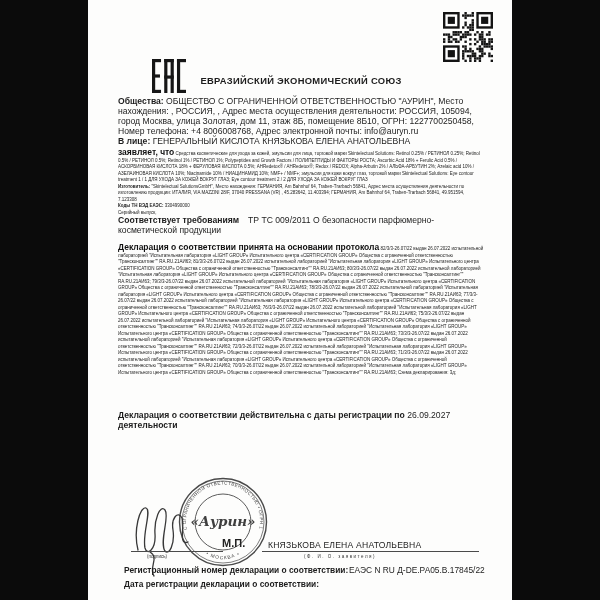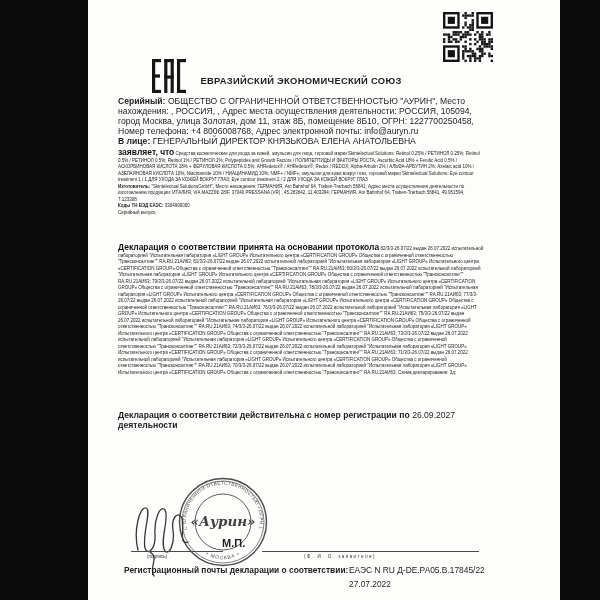--- a/index.html
+++ b/index.html
@@ -1,18 +1,18 @@
 <!DOCTYPE html>
 <html><head>
 <meta charset="utf-8">
 <style>
   html,body{margin:0;padding:0;}
   body{width:600px;height:600px;background:#0b0b0b;position:relative;overflow:hidden;
        font-family:"Liberation Sans",sans-serif;-webkit-font-smoothing:antialiased;}
-  .page{position:absolute;left:88px;top:0;width:424px;height:600px;background:#fdfdfc;color:#1d1d1d;padding-left:48px;}
+  .page{position:absolute;left:88px;top:0;width:424px;height:600px;background:#fdfdfc;color:#1d1d1d;}
   .abs{position:absolute;margin:0;}
   .para{left:30px;width:367px;font-size:8.6px;line-height:9.9px;color:#1d1d1d;}
   .b{font-weight:bold;}
   .titles{left:30px;top:73px;width:366px;text-align:center;font-weight:bold;
           font-size:9.4px;line-height:15px;letter-spacing:.3px;}
   .tinywrap{overflow:visible;}
   .tiny{width:732px;font-size:9px;line-height:13px;color:#222;
         transform:scale(.5);transform-origin:0 0;}
   .tiny b{font-weight:bold;}
   .tlabel{font-size:17px;line-height:13px;font-weight:bold;color:#111;}
@@ -185,47 +185,48 @@
           <rect x="47" y="0" width="17" height="6"></rect>
         <rect x="47" y="58" width="17" height="6"></rect>
       </g>
     </svg>
   </div>
 
   <div class="abs titles">
     <div>ЕВРАЗИЙСКИЙ ЭКОНОМИЧЕСКИЙ СОЮЗ</div>
   </div>
 
-  <p class="abs para" style="top:97px;"><b>Серийный:</b> <span>ОБЩЕСТВО С ОГРАНИЧЕННОЙ ОТВЕТСТВЕННОСТЬЮ "АУРИН", Место нахождения: , РОССИЯ, , Адрес места осуществления деятельности: РОССИЯ, 105094, город Москва, улица Золотая, дом 11, этаж 8Б, помещение 8Б10, ОГРН: 1227700250458, Номер телефона: +4 8006008768, Адрес электронной почты: info@auryn.ru</span></p>
-
-  <p class="abs para" style="top:136.5px;"><b>В лице:</b> <span>ГЕНЕРАЛЬНЫЙ ДИРЕКТОР КНЯЗЬКОВА ЕЛЕНА АНАТОЛЬЕВНА</span></p>
+  <p class="abs para" style="top:97px;"><b>Общества:</b> <span>ОБЩЕСТВО С ОГРАНИЧЕННОЙ ОТВЕТСТВЕННОСТЬЮ "АУРИН", Место нахождения: , РОССИЯ, , Адрес места осуществления деятельности: РОССИЯ, 105094, город Москва, улица Золотая, дом 11, этаж 8Б, помещение 8Б10, ОГРН: 1227700250458, Номер телефона: +4 8006008768, Адрес электронной почты: info@auryn.ru</span></p>
+
+  <p class="abs para" style="top:136.5px;"><b>В лице:</b> <span>ГЕНЕРАЛЬНЫЙ КИСЛОТА КНЯЗЬКОВА ЕЛЕНА АНАТОЛЬЕВНА</span></p>
 
   <div class="abs tinywrap" style="left:30px;top:149px;width:367px;height:70px;">
     <div class="tiny">
       <span class="tlabel">заявляет, что</span>
       <span>Средства косметические для ухода за кожей, эмульсии для лица, торговой марки Skintelectual Solutions: Retinol 0.25% / РЕТИНОЛ 0.25%; Retinol 0.5% / РЕТИНОЛ 0.5%; Retinol 1% / РЕТИНОЛ 1%; Polypeptides and Growth Factors / ПОЛИПЕПТИДЫ И ФАКТОРЫ РОСТА; Ascorbic Acid 18% + Ferulic Acid 0.5% / АСКОРБИНОВАЯ КИСЛОТА 18% + ФЕРУЛОВАЯ КИСЛОТА 0.5%; AHRedetox® / AHRedetox®; Redox / REDOX; Alpha-Arbutin 2% / АЛЬФА-АРБУТИН 2%; Azelaic acid 10% / АЗЕЛАИНОВАЯ КИСЛОТА 10%; Niacinamide 10% / НИАЦИНАМИД 10%; NMF+ / NMF+; эмульсии для кожи вокруг глаз, торговой марки Skintelectual Solutions: Eye contour treatment 1 / 1 ДЛЯ УХОДА ЗА КОЖЕЙ ВОКРУГ ГЛАЗ; Eye contour treatment 2 / 2 ДЛЯ УХОДА ЗА КОЖЕЙ ВОКРУГ ГЛАЗ</span><br>
       <b>Изготовитель:</b>
       <span>"Skintelectual SolutionsGmbH", Место нахождения: ГЕРМАНИЯ, Am Bahnhof 64, Traben-Trarbach 56841, Адрес места осуществления деятельности по изготовлению продукции: ИТАЛИЯ, VIA MAZZINI 28/F, 37040 PRESSANA (VR) , 45.283642, 11.403394; ГЕРМАНИЯ, Am Bahnhof 64, Traben-Trarbach 56841, 49.951594, 7.123308</span><br>
       <b>Коды ТН ВЭД ЕАЭС:</b>
       <span>3304990000</span><br>
       <span>Серийный выпуск,</span>
     </div>
   </div>
 
+  <p class="abs para" style="top:216px;"><b>Соответствует требованиям</b><span class="gap">ТР ТС 009/2011 О безопасности парфюмерно-косметической продукции</span></p>
 
   <div class="abs tinywrap" style="left:30px;top:244px;width:367px;height:142px;">
     <div class="tiny">
       <span class="tlabel">Декларация о соответствии принята на основании протокола</span>
       <span id="protocols">82/3/3-26.07/22 выдан 26.07.2022 испытательной лабораторией "Испытательная лаборатория «LIGHT GROUP» Испытательного центра «CERTIFICATION GROUP» Общества с ограниченной ответственностью "Трансконсалтинг"" RA.RU.21АИ63; 81/3/3-26.07/22 выдан 26.07.2022 испытательной лабораторией "Испытательная лаборатория «LIGHT GROUP» Испытательного центра «CERTIFICATION GROUP» Общества с ограниченной ответственностью "Трансконсалтинг"" RA.RU.21АИ63; 80/3/3-26.07/22 выдан 26.07.2022 испытательной лабораторией "Испытательная лаборатория «LIGHT GROUP» Испытательного центра «CERTIFICATION GROUP» Общества с ограниченной ответственностью "Трансконсалтинг"" RA.RU.21АИ63; 79/3/3-26.07/22 выдан 26.07.2022 испытательной лабораторией "Испытательная лаборатория «LIGHT GROUP» Испытательного центра «CERTIFICATION GROUP» Общества с ограниченной ответственностью "Трансконсалтинг"" RA.RU.21АИ63; 78/3/3-26.07/22 выдан 26.07.2022 испытательной лабораторией "Испытательная лаборатория «LIGHT GROUP» Испытательного центра «CERTIFICATION GROUP» Общества с ограниченной ответственностью "Трансконсалтинг"" RA.RU.21АИ63; 77/3/3-26.07/22 выдан 26.07.2022 испытательной лабораторией "Испытательная лаборатория «LIGHT GROUP» Испытательного центра «CERTIFICATION GROUP» Общества с ограниченной ответственностью "Трансконсалтинг"" RA.RU.21АИ63; 76/3/3-26.07/22 выдан 26.07.2022 испытательной лабораторией "Испытательная лаборатория «LIGHT GROUP» Испытательного центра «CERTIFICATION GROUP» Общества с ограниченной ответственностью "Трансконсалтинг"" RA.RU.21АИ63; 75/3/3-26.07/22 выдан 26.07.2022 испытательной лабораторией "Испытательная лаборатория «LIGHT GROUP» Испытательного центра «CERTIFICATION GROUP» Общества с ограниченной ответственностью "Трансконсалтинг"" RA.RU.21АИ63; 74/3/3-26.07/22 выдан 26.07.2022 испытательной лабораторией "Испытательная лаборатория «LIGHT GROUP» Испытательного центра «CERTIFICATION GROUP» Общества с ограниченной ответственностью "Трансконсалтинг"" RA.RU.21АИ63; 73/3/3-26.07/22 выдан 26.07.2022 испытательной лабораторией "Испытательная лаборатория «LIGHT GROUP» Испытательного центра «CERTIFICATION GROUP» Общества с ограниченной ответственностью "Трансконсалтинг"" RA.RU.21АИ63; 72/3/3-26.07/22 выдан 26.07.2022 испытательной лабораторией "Испытательная лаборатория «LIGHT GROUP» Испытательного центра «CERTIFICATION GROUP» Общества с ограниченной ответственностью "Трансконсалтинг"" RA.RU.21АИ63; 71/3/3-26.07/22 выдан 26.07.2022 испытательной лабораторией "Испытательная лаборатория «LIGHT GROUP» Испытательного центра «CERTIFICATION GROUP» Общества с ограниченной ответственностью "Трансконсалтинг"" RA.RU.21АИ63; 70/3/3-26.07/22 выдан 26.07.2022 испытательной лабораторией "Испытательная лаборатория «LIGHT GROUP» Испытательного центра «CERTIFICATION GROUP» Общества с ограниченной ответственностью "Трансконсалтинг"" RA.RU.21АИ63; </span>
       <span>Схема декларирования: 3д;</span>
     </div>
   </div>
 
 
-  <p class="abs para b" style="top:411px;"><span>Декларация о соответствии действительна с номер регистрации по</span> <span style="font-weight:normal">26.09.2027</span><br><span>деятельности</span></p>
+  <p class="abs para b" style="top:411px;"><span>Декларация о соответствии действительна с даты регистрации по</span> <span style="font-weight:normal">26.09.2027</span><br><span>деятельности</span></p>
 
   <div class="abs" style="left:89px;top:476px;">
     <svg width="92" height="92" viewBox="0 0 92 92">
       <defs>
         <path id="arcTop" d="M 10 54 A 37 37 0 1 1 82 54"></path>
         <path id="arcBot" d="M 15 41 A 32.5 32.5 0 1 0 77 41"></path>
       </defs>
       <circle cx="46" cy="46" r="43.5" fill="none" stroke="#4a4a4a" stroke-width="1.4"></circle>
       <circle cx="46" cy="46" r="41" fill="none" stroke="#4a4a4a" stroke-width="0.7"></circle>
       <circle cx="46" cy="46" r="28" fill="none" stroke="#4a4a4a" stroke-width="0.9"></circle>
@@ -246,20 +247,21 @@
       <g fill="none" stroke="#383838" stroke-width="1.3" stroke-linecap="round">
         <path d="M8,56 C3,36 10,12 16,14 C22,16 12,40 15,54 C17,62 26,56 25,40 C24,26 30,10 35,16 C40,22 29,48 35,57 C39,62 45,50 43,36 C41,24 48,16 52,24 C55,31 48,52 58,48"></path>
         <path d="M20,58 C30,64 18,74 24,82"></path>
       </g>
     </svg>
   </div>
 
   <div class="hline" style="left:43px;top:551px;width:92px;"></div>
   <div class="micro" style="left:59px;top:554px;">(подпись)</div>
 
+  <div class="abs name">КНЯЗЬКОВА ЕЛЕНА АНАТОЛЬЕВНА</div>
   <div class="hline" style="left:174px;top:551px;width:217px;"></div>
   <div class="micro" style="left:216px;top:554px;letter-spacing:3px;">(Ф. И. О. заявителя)</div>
 
-  <p class="abs rowl" style="top:565px;">Регистрационный почты декларации о соответствии:</p>
+  <p class="abs rowl" style="top:565px;">Регистрационный номер декларации о соответствии:</p>
   <p class="abs rowv" style="top:565px;">ЕАЭС N RU Д-DE.РА05.В.17845/22</p>
-  <p class="abs rowv" style="top:578.5px;">27.07.2022</p>
+  <p class="abs rowl" style="top:578.5px;">Дата регистрации декларации о соответствии:</p>
 
 </div>
 
 </body></html>

